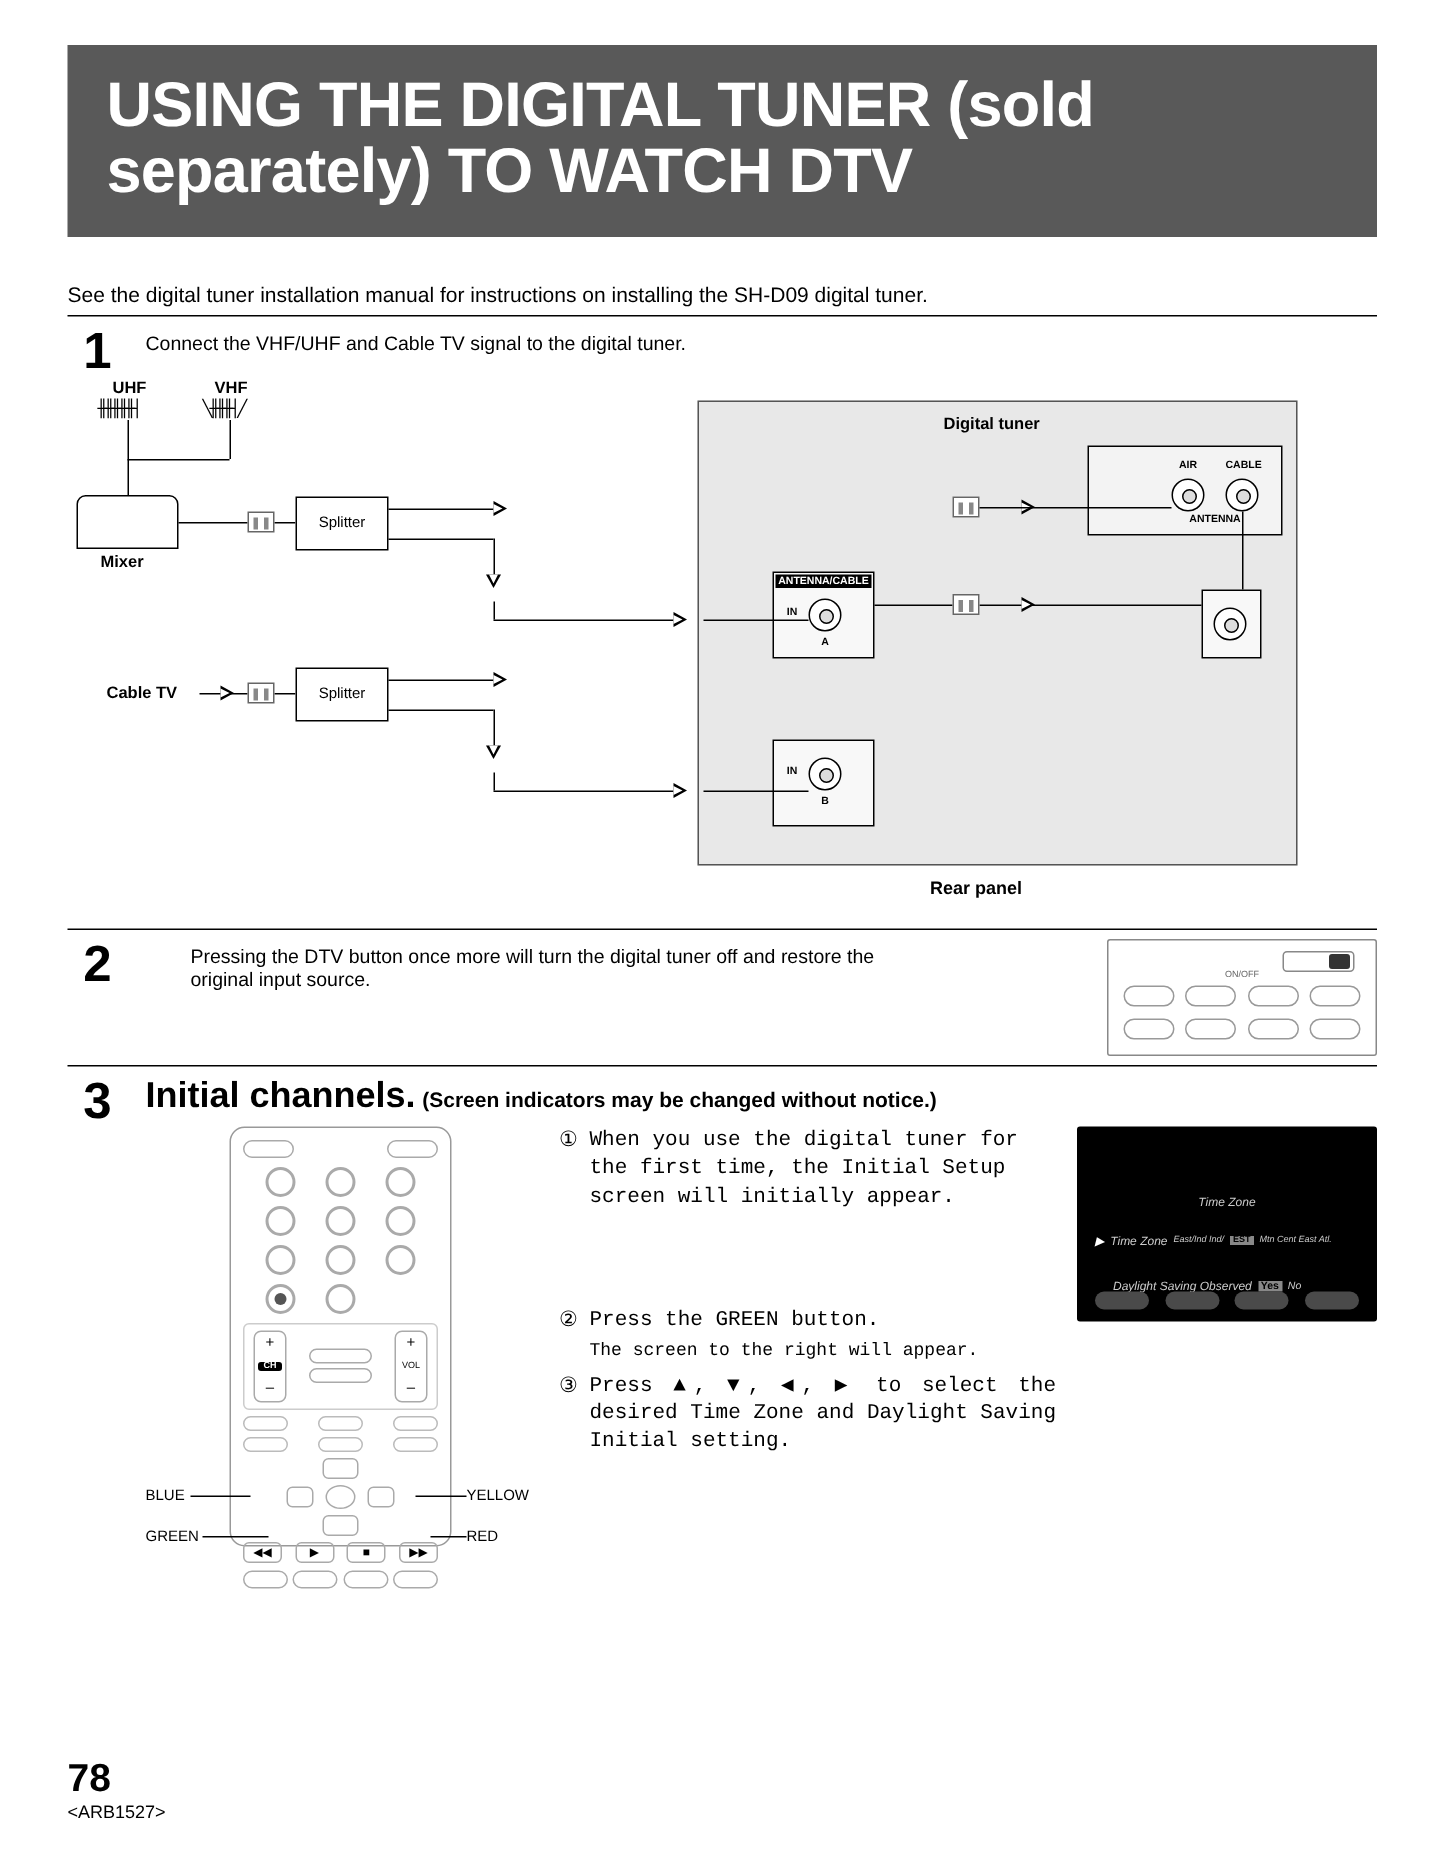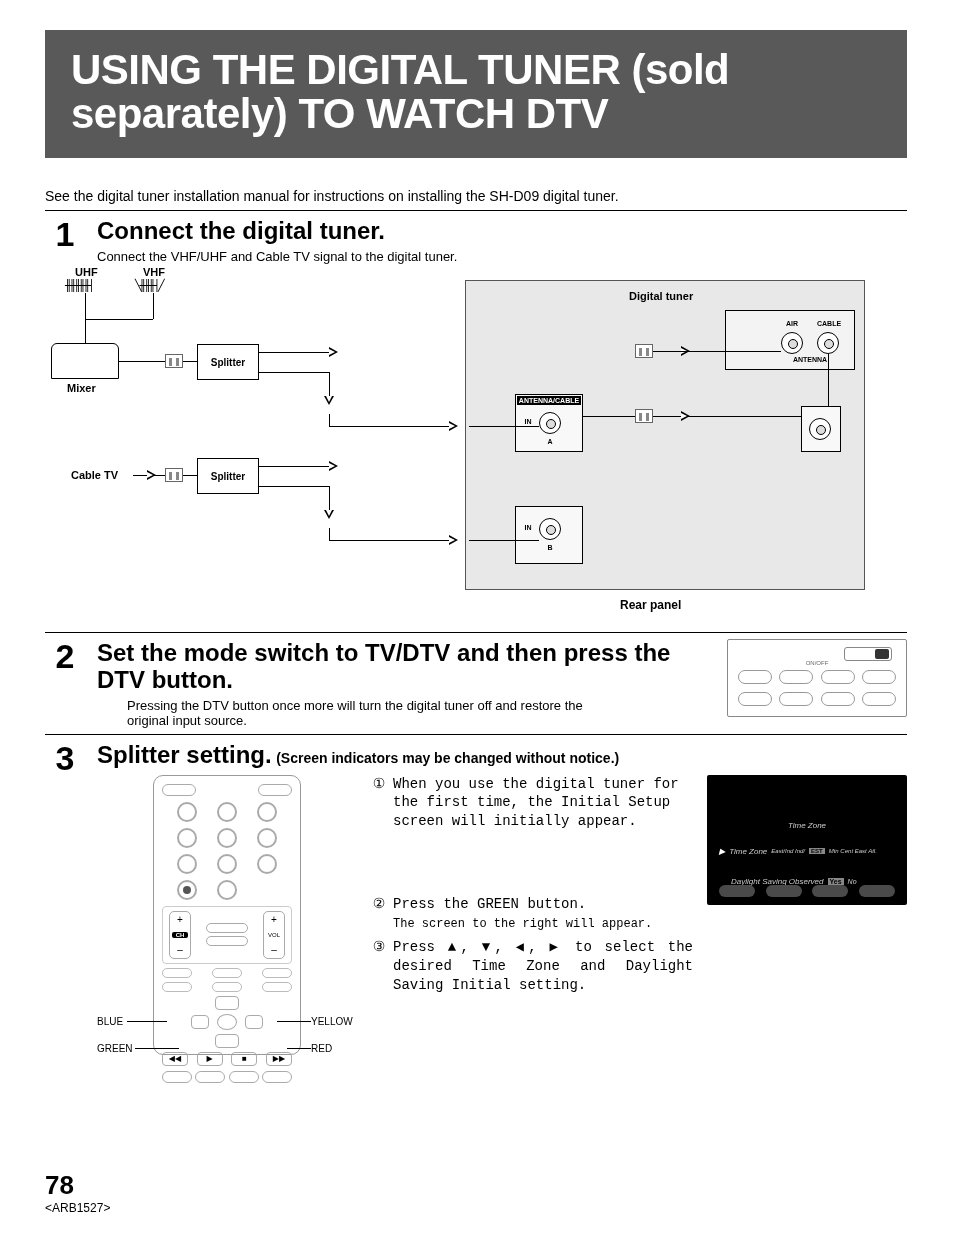--- a/index.html
+++ b/index.html
@@ -1,32 +1,32 @@
 <!DOCTYPE html>
 <html><head>
 <meta charset="utf-8">
 <style>
   * { box-sizing: border-box; }
   html, body { margin:0; padding:0; background:#fff; color:#000; font-family:Arial, Helvetica, sans-serif; }
-  .page { width:954px; height:1235px; position:relative; padding:30px 47px 20px 45px; }
+  .page { width:954px; height:1235px; position:relative; padding:30px 36px 20px 45px; }
   .title-bar { background:#595959; color:#fff; padding:18px 26px 22px 26px; margin:0 0 30px 0; font-family:"Arial Narrow", Arial, sans-serif; font-weight:900; font-size:42px; line-height:1.05; letter-spacing:-0.5px; }
   .intro { font-size:14px; margin:0 0 6px 0; }
   hr.sep { border:none; border-top:1px solid #000; margin:6px 0 6px 0; }
   .step { display:flex; align-items:flex-start; gap:12px; }
   .step-num { font-family:"Arial Narrow", Arial, sans-serif; font-size:34px; font-weight:900; line-height:1; width:40px; flex:0 0 40px; text-align:center; }
   .step-body { flex:1; }
   .step-head { font-family:"Arial Narrow", Arial, sans-serif; font-size:24px; font-weight:900; line-height:1.15; }
   .step-sub { font-size:13px; margin-top:4px; }
   
   .diagram { position:relative; height:360px; margin:2px 0 2px 0; }
   .diag-rect { position:absolute; border:1px solid #555; background:#e8e8e8; }
   .label { position:absolute; font-size:11px; font-weight:bold; }
   .ant-icon { position:absolute; font-size:11px; letter-spacing:-2px; font-family:monospace; }
   .box { position:absolute; border:1px solid #000; background:#fff; }
-  .box .boxlabel { position:absolute; left:50%; top:50%; transform:translate(-50%,-50%); font-size:10px; font-weight:bold; }
+  .box .boxlabel { position:absolute; left:50%; top:50%; transform:translate(-50%,-50%); font-size:10px; font-weight:normal; }
   .line { position:absolute; background:#000; }
   .line-h { height:1px; }
   .line-v { width:1px; }
   .arrow-r { position:absolute; width:0;height:0; border-top:5px solid transparent; border-bottom:5px solid transparent; border-left:9px solid #000; }
   .arrow-r::before { content:""; position:absolute; left:-9px; top:-3px; width:0;height:0; border-top:3px solid transparent; border-bottom:3px solid transparent; border-left:6px solid #fff; }
   .arrow-d { position:absolute; width:0;height:0; border-left:5px solid transparent; border-right:5px solid transparent; border-top:9px solid #000; }
   .arrow-d::before { content:""; position:absolute; top:-9px; left:-3px; width:0;height:0; border-left:3px solid transparent; border-right:3px solid transparent; border-top:6px solid #fff; }
   .conn-port { position:absolute; width:22px; height:22px; border:1px solid #000; border-radius:50%; background:#fff; }
   .conn-port::after { content:""; position:absolute; left:50%; top:50%; width:8px; height:8px; margin:-4px 0 0 -4px; border:1px solid #000; border-radius:50%; background:#ddd; }
   .smalltxt { position:absolute; font-size:7px; font-weight:bold; font-family:Arial; text-align:center; }
@@ -102,21 +102,20 @@
 <div class="page">
 
   <div class="title-bar">USING THE DIGITAL TUNER (sold separately) TO WATCH DTV</div>
 
   <p class="intro">See the digital tuner installation manual for instructions on installing the SH-D09 digital tuner.</p>
   <hr class="sep">
 
   <div class="step">
     <div class="step-num">1</div>
     <div class="step-body">
-      <div class="step-head">Connect the digital tuner.</div>
       <div class="step-sub">Connect the VHF/UHF and Cable TV signal to the digital tuner.</div>
     </div>
   </div>
 
   <div class="diagram">
 
     <div class="label" style="left:30px; top:0;">UHF</div>
     <div class="label" style="left:98px; top:0;">VHF</div>
     <div class="ant-icon" style="left:20px; top:13px;">╫╫╫╫╫┤</div>
     <div class="ant-icon" style="left:90px; top:13px;">╲╫╫╫┤╱</div>
@@ -198,21 +197,20 @@
     <div class="box" style="left:756px; top:140px; width:40px; height:46px; background:#f8f8f8;"></div>
     <div class="conn-port" style="left:764px; top:152px;"></div>
   </div>
 
   <hr class="sep">
 
   <div class="step">
     <div class="step-num">2</div>
     <div class="step-body step2-row">
       <div class="step2-left">
-        <div class="step-head">Set the mode switch to TV/DTV and then press the DTV button.</div>
         <div class="step-sub" style="max-width:480px;margin-left:30px;">Pressing the DTV button once more will turn the digital tuner off and restore the original input source.</div>
       </div>
       <div class="step2-right">
         <div class="remote2">
           <div class="slider"></div>
           <div class="midlbl">ON/OFF</div>
           <div class="rrow a">
             <div class="pillbtn"></div>
             <div class="pillbtn"></div>
             <div class="pillbtn"></div>
@@ -227,21 +225,21 @@
         </div>
       </div>
     </div>
   </div>
 
   <hr class="sep">
 
   <div class="step">
     <div class="step-num">3</div>
     <div class="step-body">
-      <span class="step-head">Splitter setting.</span>
+      <span class="step-head">Initial channels.</span>
       <span style="font-size:14px; font-weight:bold;">(Screen indicators may be changed without notice.)</span>
 
       <div class="step3-grid">
 
         <div class="col-remote">
           <div class="remote-lg">
             <div class="rlg-top">
               <div class="rlg-pill"></div>
               <div class="rlg-pill"></div>
             </div>

